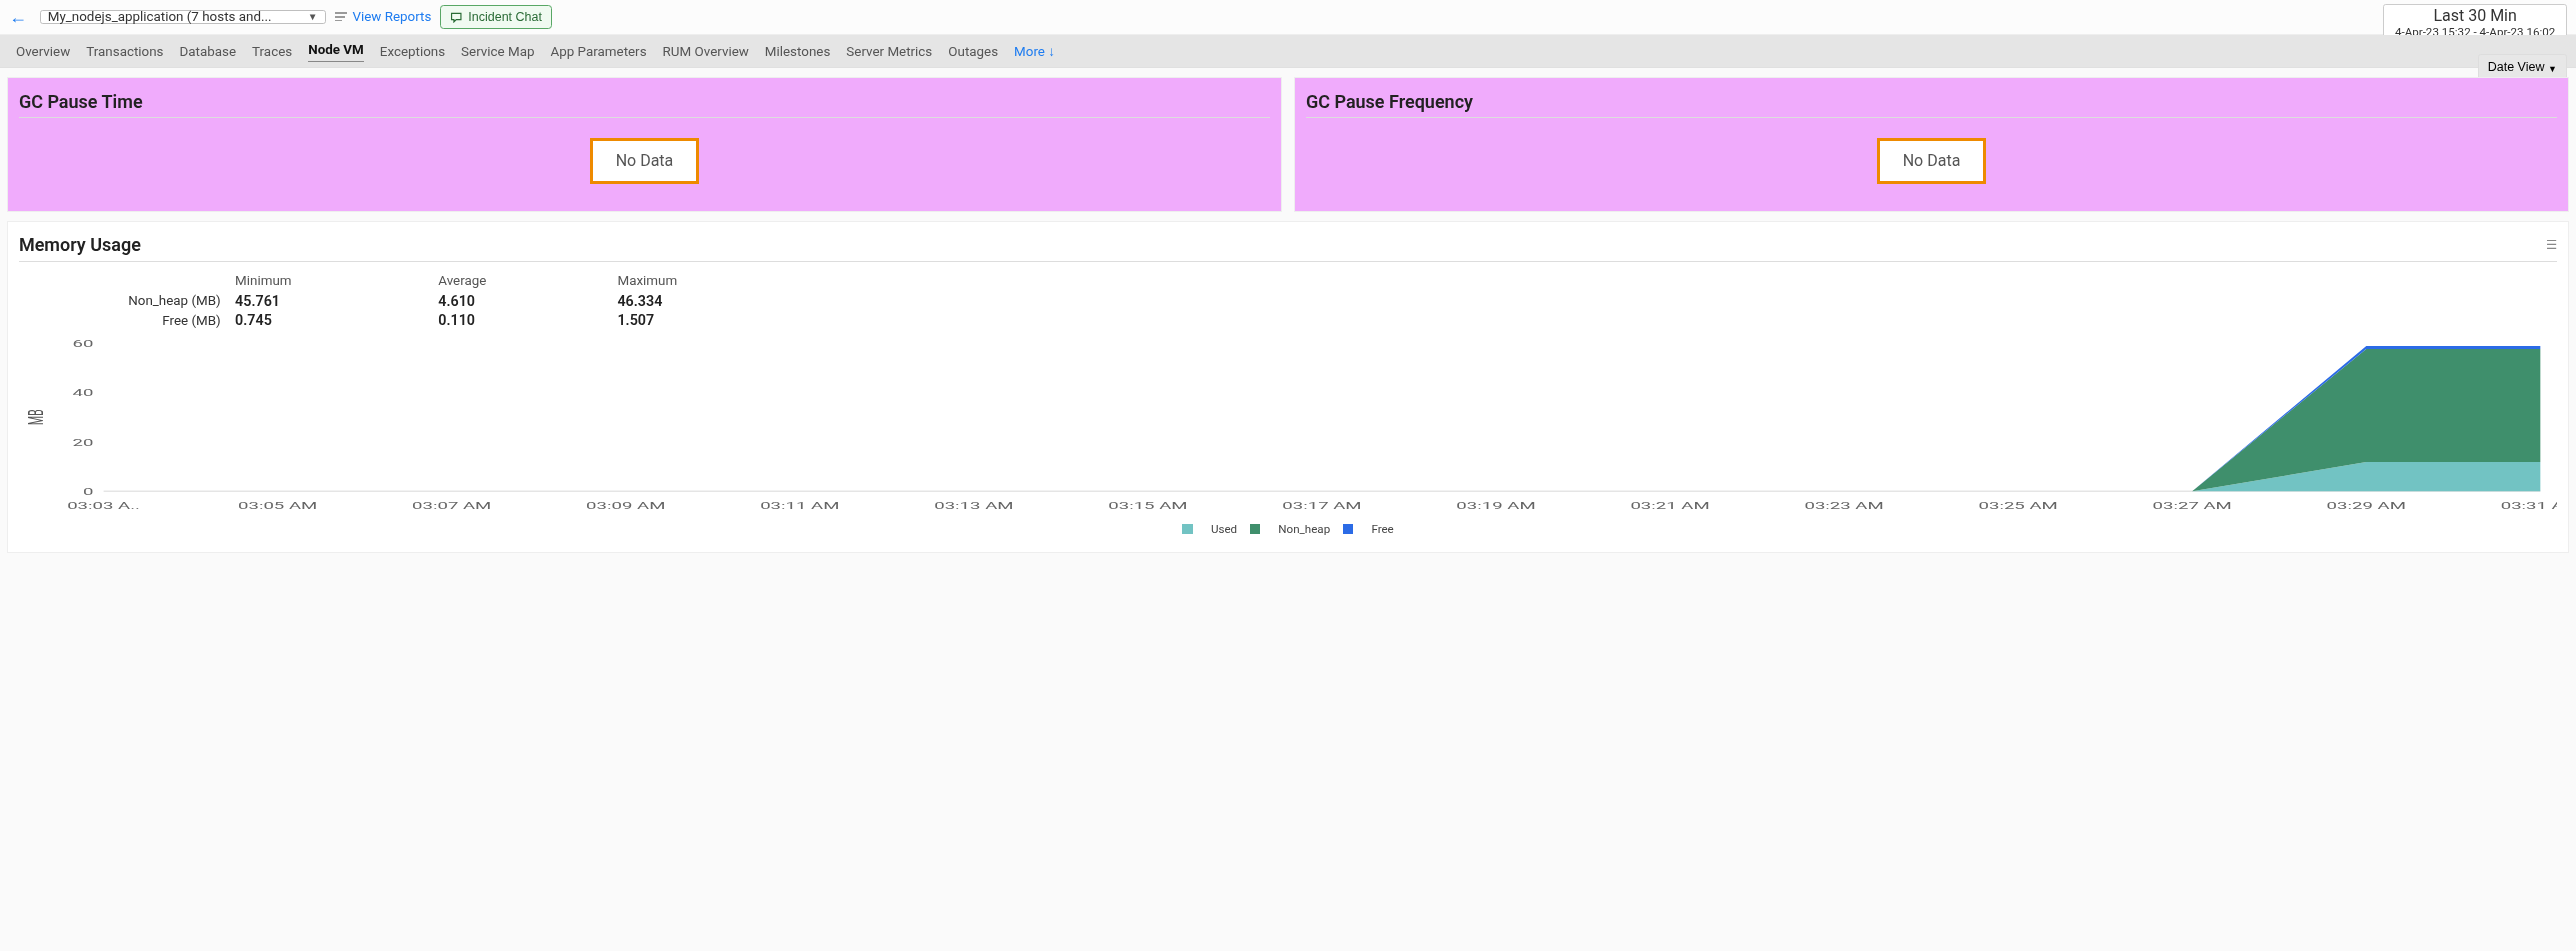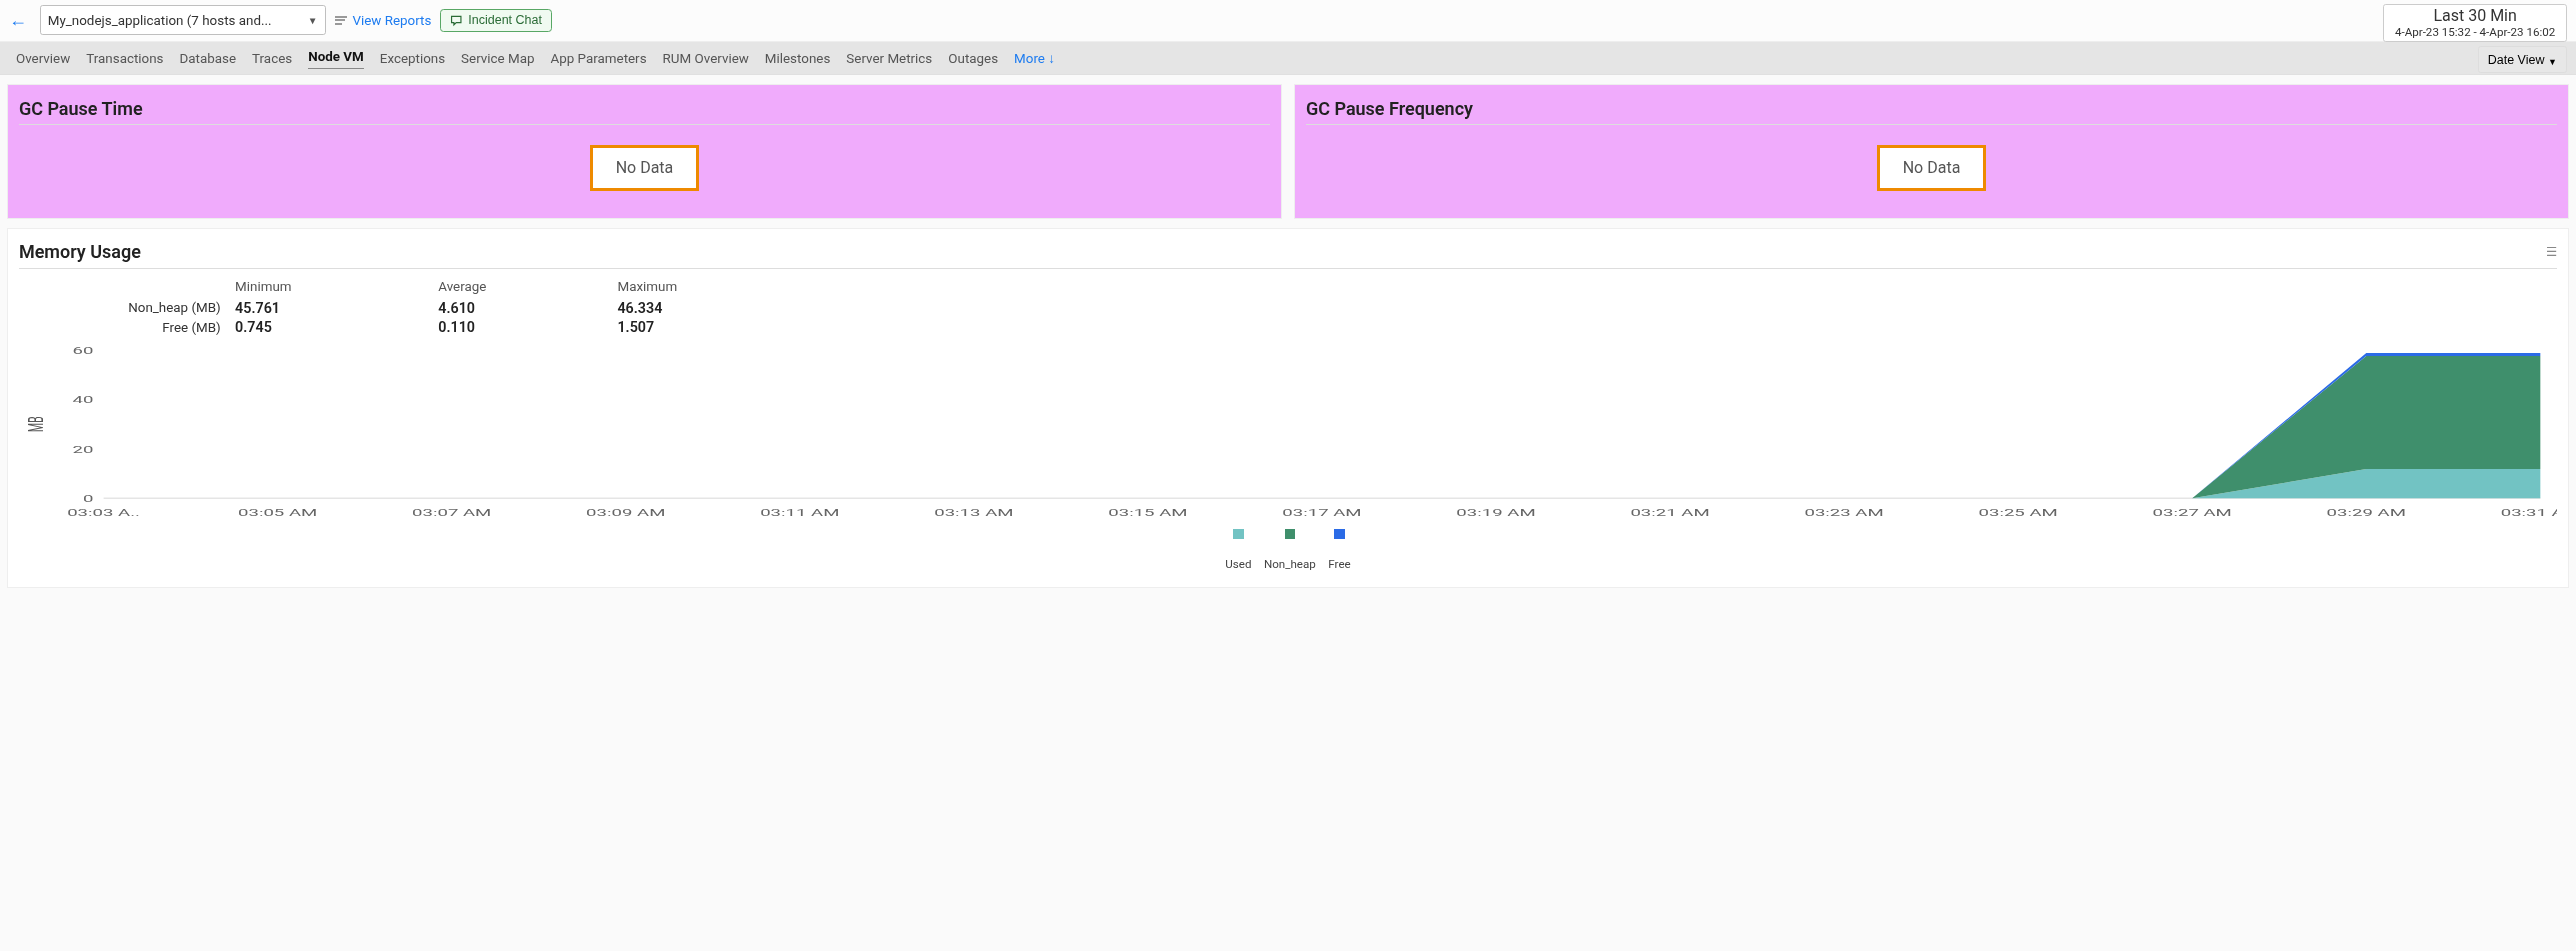--- a/index.html
+++ b/index.html
@@ -1,33 +1,33 @@
 <!DOCTYPE html>
 <html style="font-size:14.3px"><head>
 <meta charset="utf-8">
 <style>
   * { box-sizing: border-box; margin: 0; padding: 0; }
   body { font-family: -apple-system, BlinkMacSystemFont, "Segoe UI", Roboto, Helvetica, Arial, sans-serif; background: #fafafa; color: #333; font-size: 12.5px; }
   .topbar { display: flex; align-items: center; padding: 5.4px 9px 5.4px 5.4px; gap: 9px; background: #fcfcfc; border-bottom: 0.9px solid #eee; position: relative; }
   .back-btn { color: #1e7cf0; font-size: 18px; cursor: pointer; padding: 0 3.6px; }
-  .app-select { width: 286px; height: 30px; border: 0.9px solid #bfbfbf; border-radius: 2.7px; background: #fff; display: flex; align-items: center; justify-content: space-between; padding: 0 7.2px; font-size: 13.4px; cursor: pointer; color:#333;}
+  .app-select { width: 286px; height: 14px; border: 0.9px solid #bfbfbf; border-radius: 2.7px; background: #fff; display: flex; align-items: center; justify-content: space-between; padding: 0 7.2px; font-size: 13.4px; cursor: pointer; color:#333;}
   .app-select .caret { font-size: 9.8px; color: #555; }
   .view-reports { color: #1e7cf0; display: flex; align-items: center; gap: 5.4px; cursor: pointer; font-size: 13.4px;}
   .menu-icon { width: 12.5px; display: inline-flex; flex-direction: column; gap: 1.8px; }
   .menu-icon span { height: 1.8px; background: #9a9a9a; width: 100%; }
   .menu-icon span:nth-child(2){width:80%;}
   .menu-icon span:nth-child(3){width:60%;}
   .incident-chat { border: 0.9px solid #58a765; background: #f0faf1; color: #2a6b36; border-radius: 3.6px; padding: 3.6px 9px; display: flex; align-items: center; gap: 5.4px; font-size: 12.5px; cursor: pointer;}
   .incident-chat svg { width:12.5px; height:12.5px; fill:none; stroke:#2a6b36; stroke-width:1.5;}
   .topbar-right { position: absolute; right: 9px; top: 3.6px; display: flex; align-items: flex-start; gap: 7.2px; }
   .date-col { display:flex; flex-direction:column; align-items:stretch;}
   .date-info { border:0.9px solid #ccc; border-radius:2.7px; background:#fff; display:flex; flex-direction:column; align-items:center; padding:1.8px 10.7px; min-width:179px;}
   .date-info .label { font-size:16px;}
   .date-info .range { font-size:11.6px;}
-  .date-view-btn { background:#e7e7e7; border:0.9px solid #ddd; border-radius:2.7px; padding:5.4px 9px; font-size:12.5px; cursor:pointer; display:flex; align-items:flex-end; gap:3.6px; align-self:flex-end; margin-top:1px;}
+  .date-view-btn { background:#e7e7e7; border:0.9px solid #ddd; border-radius:2.7px; padding:5.4px 9px; font-size:12.5px; cursor:pointer; display:flex; align-items:flex-end; gap:3.6px; align-self:flex-end; margin-top:15px;}
   .tabs-row { display:flex; align-items:center; gap:16px; padding: 7.2px 16px 5.4px; border-bottom:0.9px solid #e0e0e0; background:#e5e5e5; position:relative;}
   .tabs-row .tab { color:#555; font-size:13.4px; cursor:pointer;}
   .tabs-row .tab.active { color:#111; font-weight:700; border-bottom:1.8px solid #888; padding-bottom:3.6px;}
   .tabs-row .more { color:#1e7cf0; cursor:pointer;}
   .tabs-right { position:absolute; right:9px; top:3.6px; display:flex; align-items:center; gap:7.2px;}
   .content { padding: 9px 7.2px; display:flex; flex-direction:column; gap:9px;}
   .panels-row { display:flex; gap:12.5px;}
   .panel { background:#f0abfc; border:0.9px solid #eee; flex:1; padding:7.2px 10.7px 14.3px; position:relative;}
   .panel-title { font-size:18px; font-weight:600; color:#222; padding:5.4px 0;}
   .panel-rule { height:0.9px; background:#ddd; margin-bottom:7.2px;}
@@ -38,21 +38,21 @@
   .hamburger { color:#888; cursor:pointer;}
   .stats-table { width:70%; max-width:804px; margin:3.6px 0 9px; border-collapse:collapse;}
   .stats-table th { font-weight:400; color:#555; text-align:left; padding:3.6px 7.2px; font-size:13.4px;margin-top:32px;}
   .stats-table td { text-align:left; padding:1.8px 7.2px; font-size:14.3px; color:#222;}
   .stats-table td.label { text-align:right; width:26%; color:#333; font-size:13.4px;}
   .stats-table th.blank { width:26%;}
   .stats-table td.val { font-weight:600;}
   .chart-wrap { width:100%; position:relative;}
   .chart-svg { width:100%; height:179px; display:block;}
   .legend-row { display:flex; justify-content:center; gap:12.5px; margin-top:3.6px;}
-  .legend-item { display:flex; align-items:center; gap:18px; font-size:11.6px; color:#444;flex-direction:column;}
+  .legend-item { display:flex; align-items:center; gap:18px; font-size:11.6px; color:#444;}
   .legend-swatch { width:10.7px; height:10.7px;}
   .axis-label { font-size:11px; fill:#666;}
   .y-title { font-size:12px; fill:#555;}
 </style>
 </head>
 <body>
 
 <div class="topbar">
   <span class="back-btn">←</span>
   <div class="app-select">

